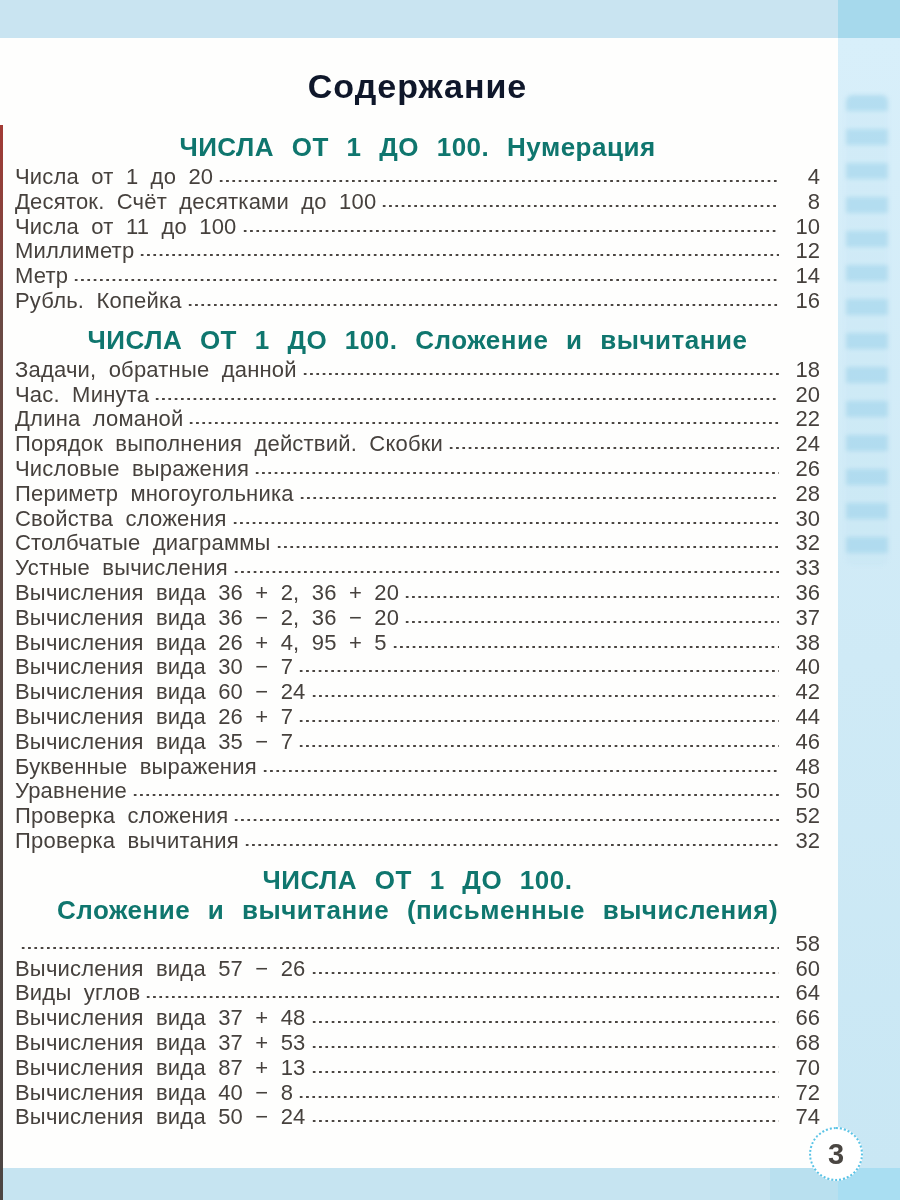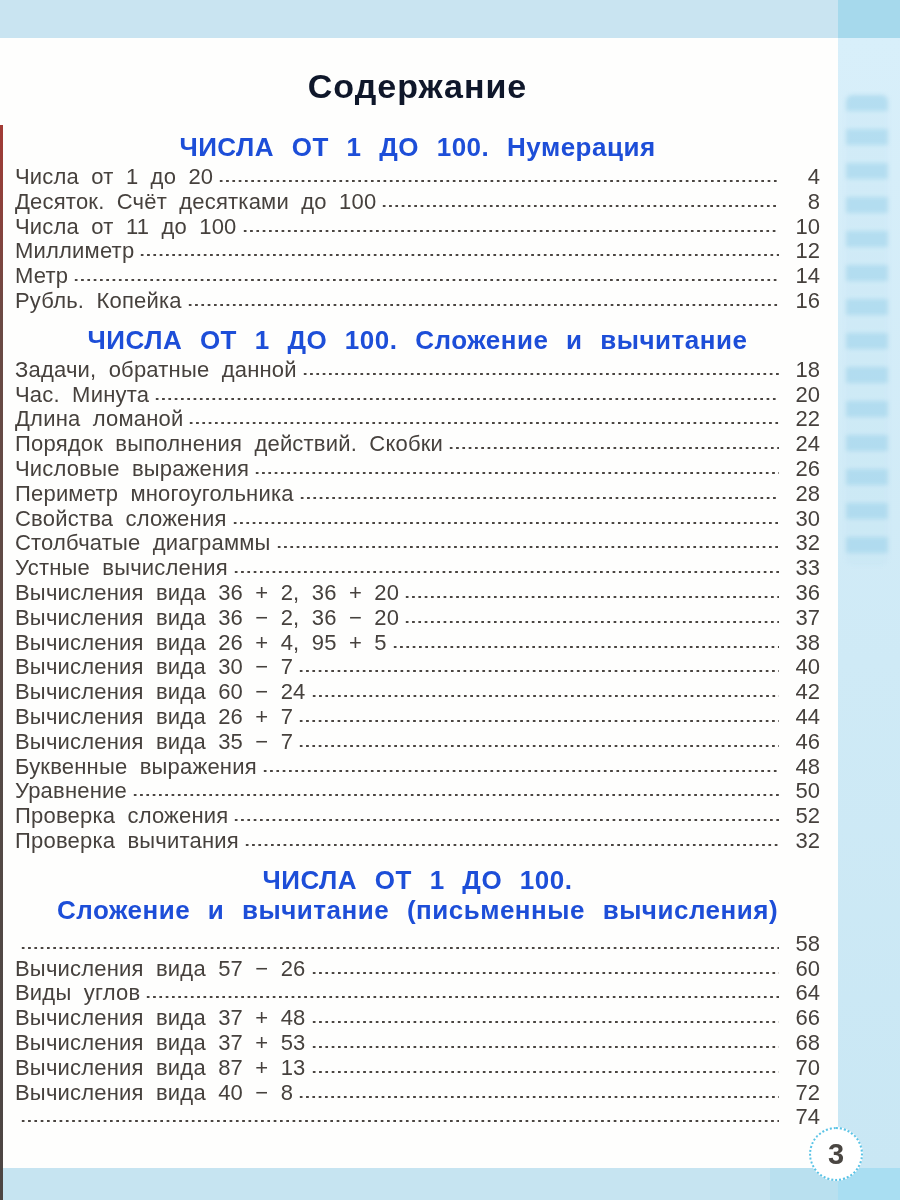--- a/index.html
+++ b/index.html
@@ -28,21 +28,21 @@
   }
   
   .content{position:absolute; left:15px; top:0; width:805px; color:#46413d;}
   .doc-title{
     margin:0; padding-top:66px; height:40px; line-height:40px;
     text-align:center; font-size:34px; font-weight:bold;
     color:#0f172a; letter-spacing:1px; word-spacing:4px;
   }
   .sec-heading{
     height:30px; line-height:30px; text-align:center;
-    font-size:26px; font-weight:bold; color:#1d4ed8;
+    font-size:26px; font-weight:bold; color:#0f766e;
     word-spacing:10px; letter-spacing:0.5px;
   }
   .sec-heading.first{margin-top:26px;}
   .sec-heading.gap{margin-top:12px;}
   .sec-heading.cont{margin-top:0;}
   .rows{margin-top:2px;}
   .rows.last{margin-top:6px;}
   .row{
     display:flex; align-items:baseline; height:24.8px;
     font-size:22px; 
@@ -246,20 +246,21 @@
             <span class="label">Вычисления вида 87 + 13</span>
             <span class="leader"></span>
             <span class="pg">70</span>
           </div>
           <div class="row">
             <span class="label">Вычисления вида 40 − 8</span>
             <span class="leader"></span>
             <span class="pg">72</span>
           </div>
           <div class="row">
+            <span class="label">Вычисления вида 50 − 24</span>
             <span class="leader"></span>
             <span class="pg">74</span>
           </div>
         </div>
       </div>
   </div>
 
   <div class="page-badge">
     <span>3</span>
   </div>

